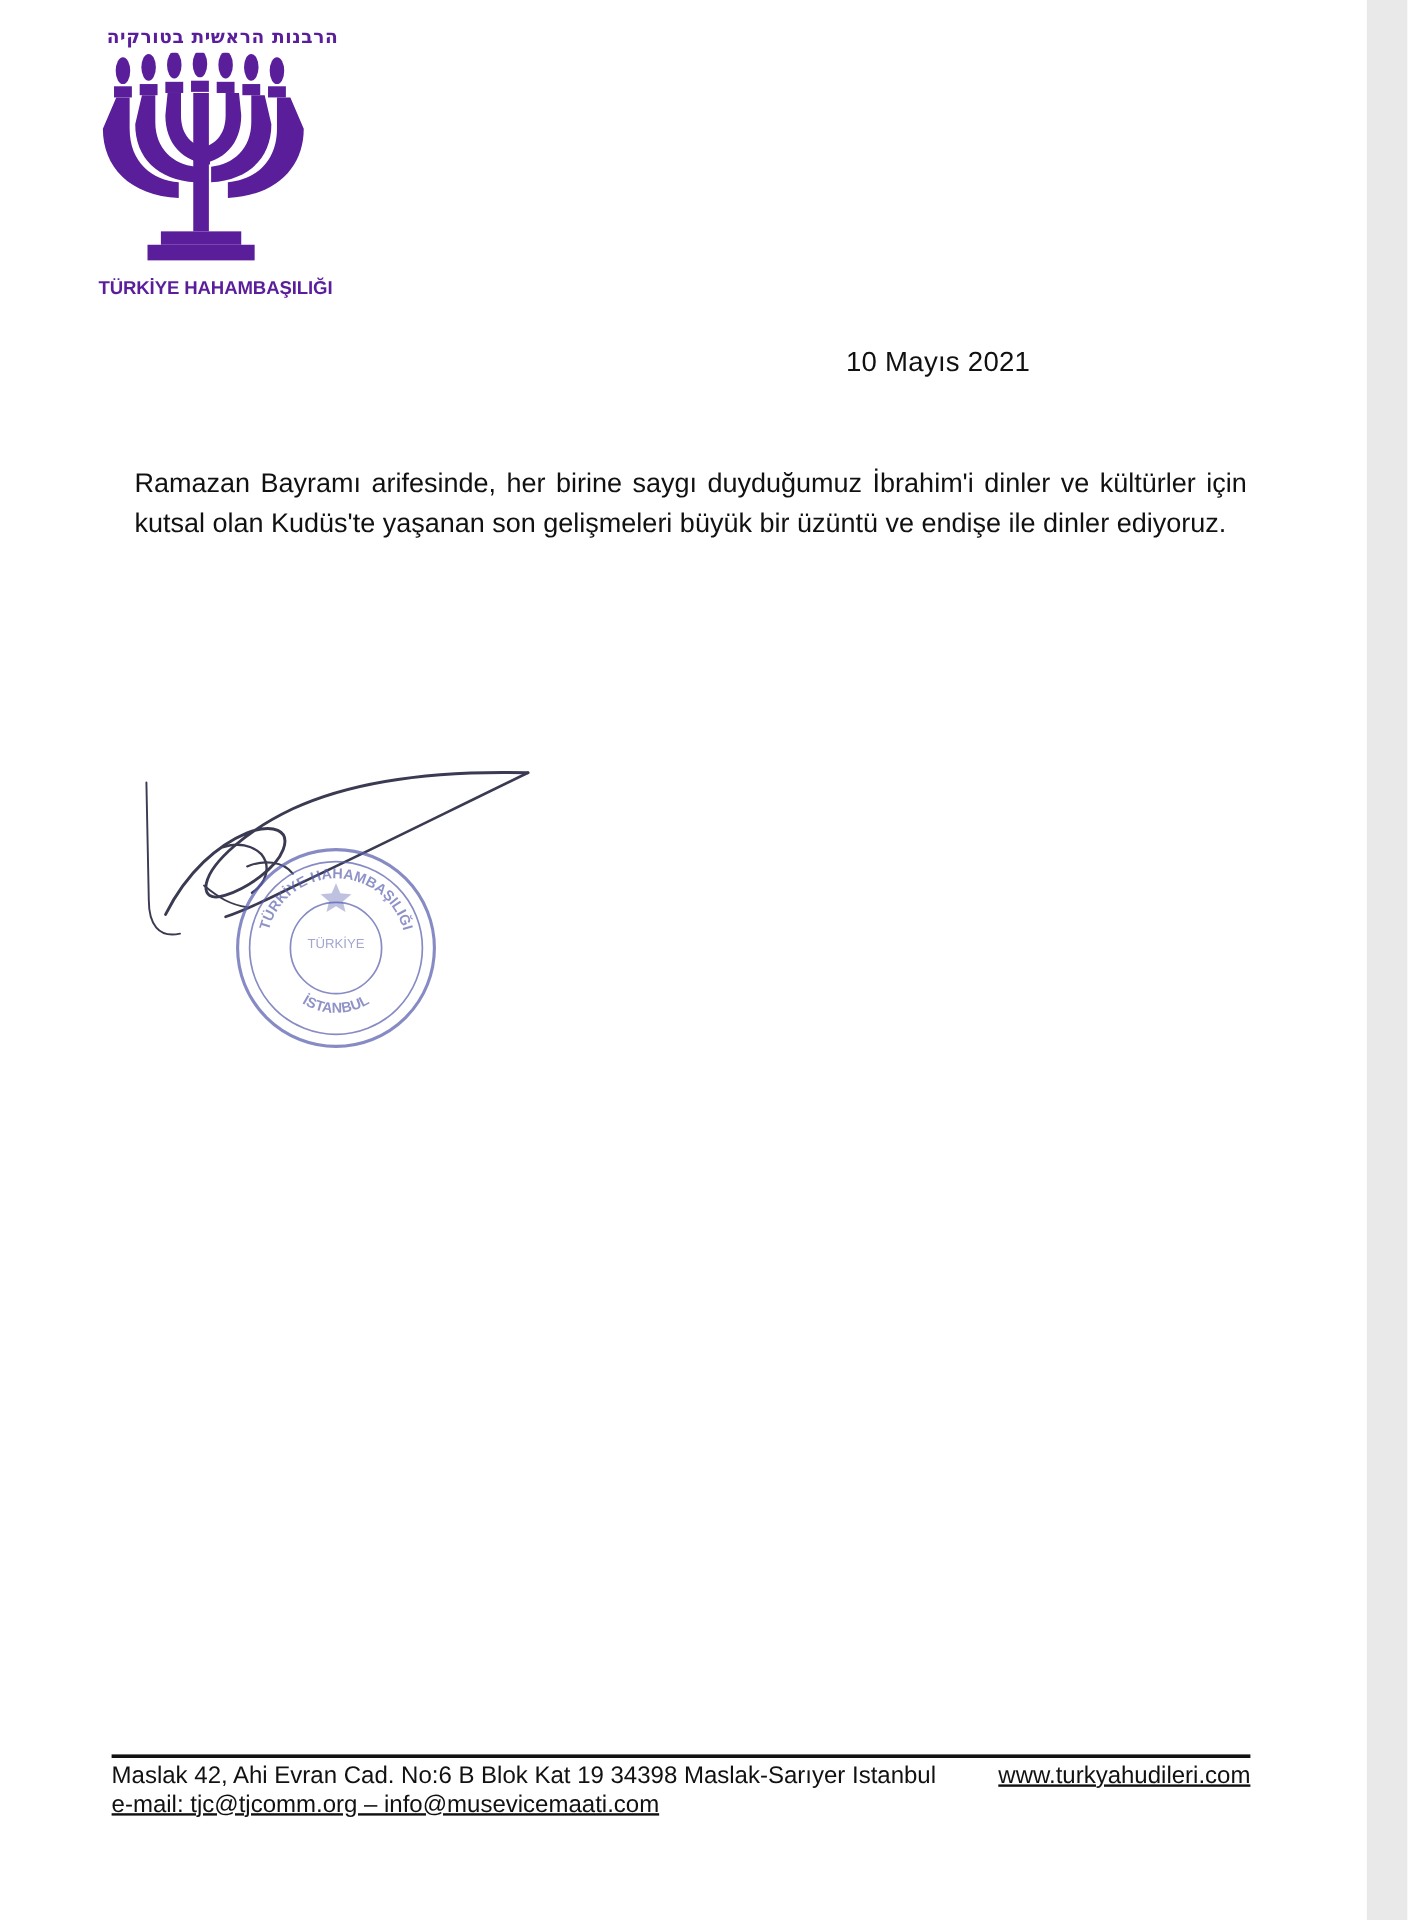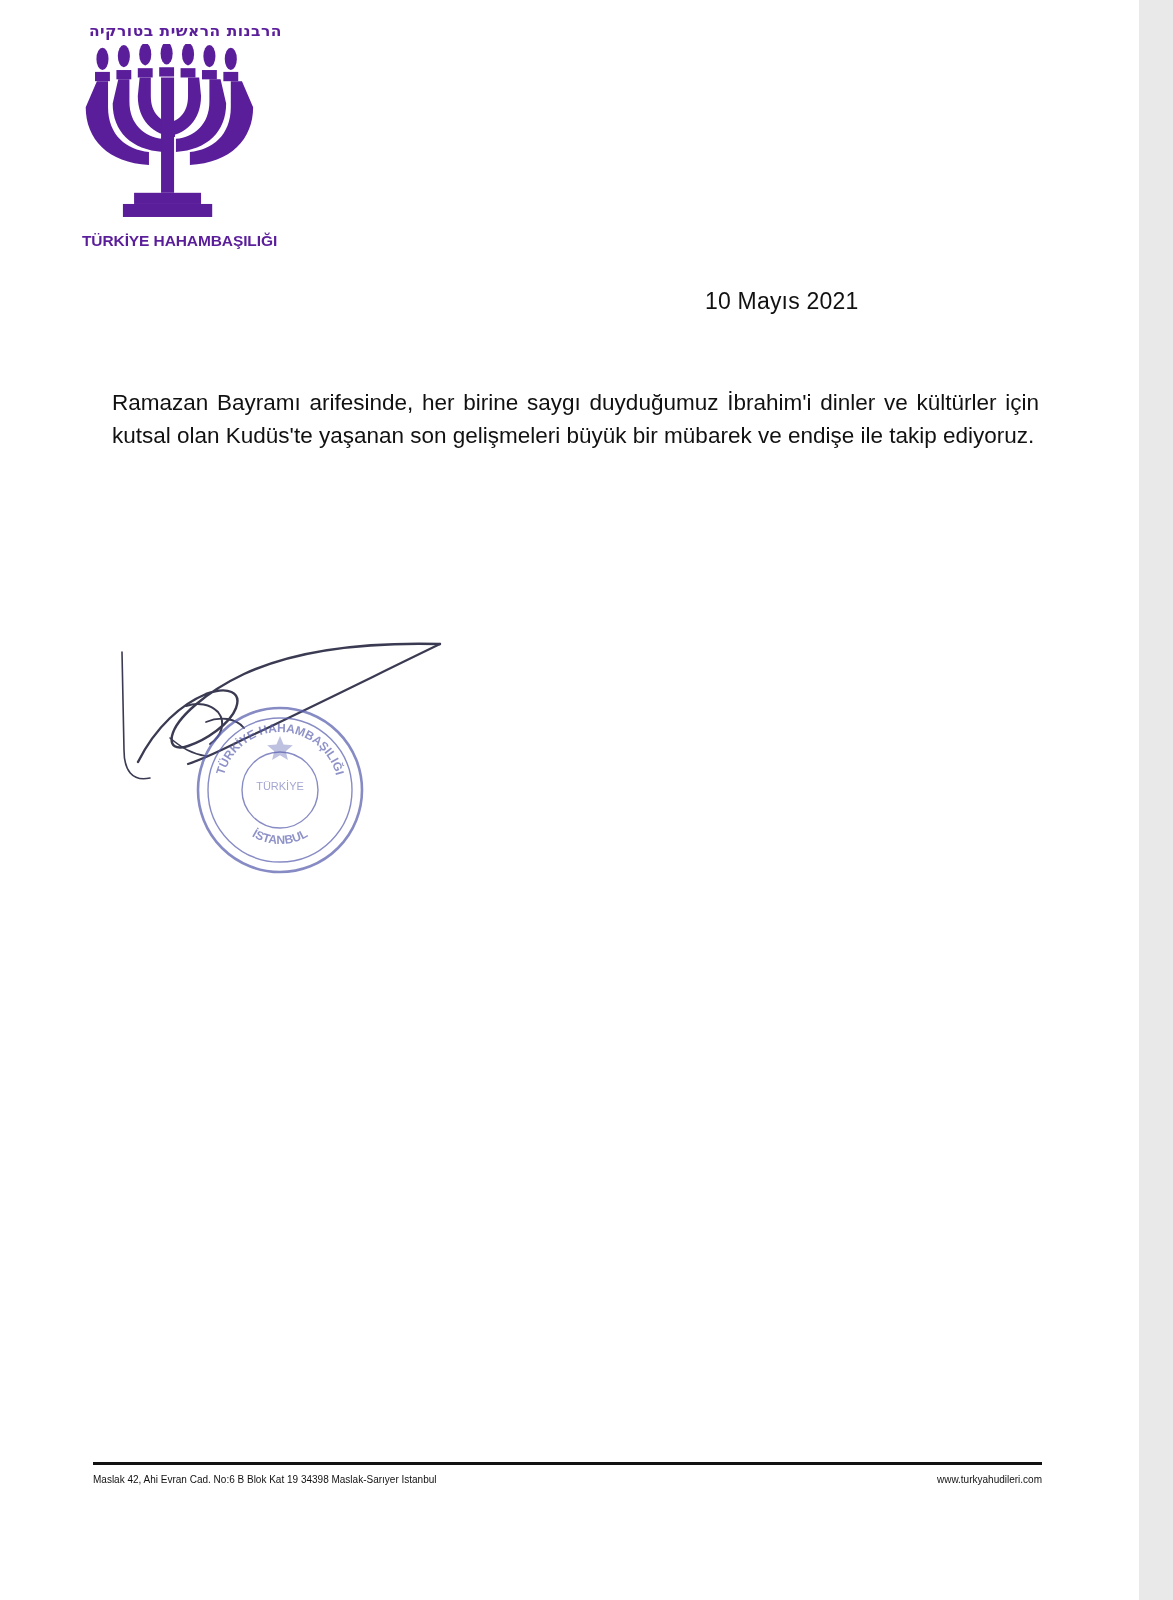--- a/index.html
+++ b/index.html
@@ -111,32 +111,32 @@
     top: 1462px;
     width: 949px;
     height: 3px;
     background: #111111;
   }
   .footer {
     position: absolute;
     left: 93px;
     top: 1468px;
     width: 949px;
-    font-size: 10px;
+    font-size: 20px;
     line-height: 24px;
     color: #111111;
   }
   .footer-row {
     display: flex;
     justify-content: space-between;
     align-items: baseline;
     white-space: nowrap;
   }
   .footer-left { text-align: left; }
-  .footer-right { text-align: center; }
+  .footer-right { text-align: center; text-decoration: underline; }
 </style>
 </head>
 <body>
 
 <div class="page">
 
   <div class="letterhead">
     <div class="hebrew-line">הרבנות הראשית בטורקיה</div>
 
     <svg class="menorah" viewBox="0 0 200 200" aria-hidden="true">
@@ -171,21 +171,21 @@
         <rect x="44" y="172" width="96" height="14"></rect>
       </g>
     </svg>
 
     <div class="org-name">TÜRKİYE HAHAMBAŞILIĞI</div>
   </div>
 
   <div class="date">10 Mayıs 2021</div>
 
   <div class="body-text">
-    <p>Ramazan Bayramı arifesinde, her birine saygı duyduğumuz İbrahim'i dinler ve kültürler için kutsal olan Kudüs'te yaşanan son gelişmeleri büyük bir mübarek ve endişe ile takip ediyoruz.</p>
+    <p>Ramazan Bayramı arifesinde, her birine saygı duyduğumuz İbrahim'i dinler ve kültürler için kutsal olan Kudüs'te yaşanan son gelişmeleri büyük bir üzüntü ve endişe ile dinler ediyoruz.</p>
   </div>
 
   <div class="sig-area">
     <svg class="sig-svg" width="400" height="260" viewBox="0 0 400 260" aria-hidden="true">
       <g fill="none" stroke="#3a3a52" stroke-linecap="round" stroke-linejoin="round">
         <path d="M12 22 L14 120 C14 140 22 152 40 148" stroke-width="1.6"></path>
         <path d="M28 132 C46 96 72 74 96 64 C118 56 132 62 126 78 C120 94 96 110 78 116 C66 120 60 116 62 106 C66 88 96 62 134 44 C186 20 252 12 330 14" stroke-width="2.4"></path>
         <path d="M330 14 C268 44 200 78 132 110 C108 122 90 130 78 134" stroke-width="2.2"></path>
         <path d="M76 76 C88 72 100 74 108 82 C116 92 112 106 100 114" stroke-width="2"></path>
         <path d="M96 92 C110 86 126 88 134 98" stroke-width="1.8"></path>
@@ -216,18 +216,19 @@
     </svg>
   </div>
 
   <div class="footer-rule"></div>
   <div class="footer">
     <div class="footer-row">
       <span class="footer-left">Maslak 42, Ahi Evran Cad. No:6  B Blok Kat 19 34398 Maslak-Sarıyer Istanbul</span>
       <span class="footer-right">www.turkyahudileri.com</span>
     </div>
     <div class="footer-row">
+      <span class="footer-right">e-mail: tjc@tjcomm.org – info@musevicemaati.com</span>
     </div>
   </div>
 
 </div>
 
 <div class="right-gutter"></div>
 
 </body></html>

